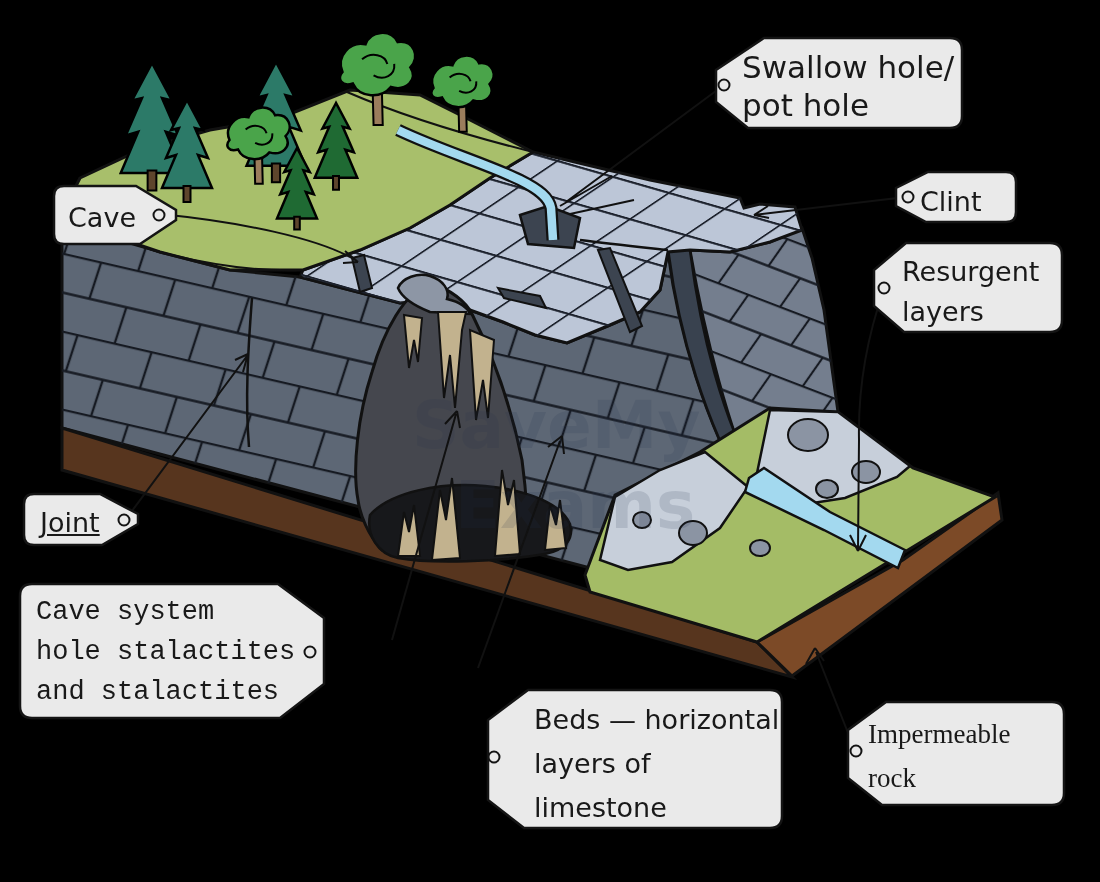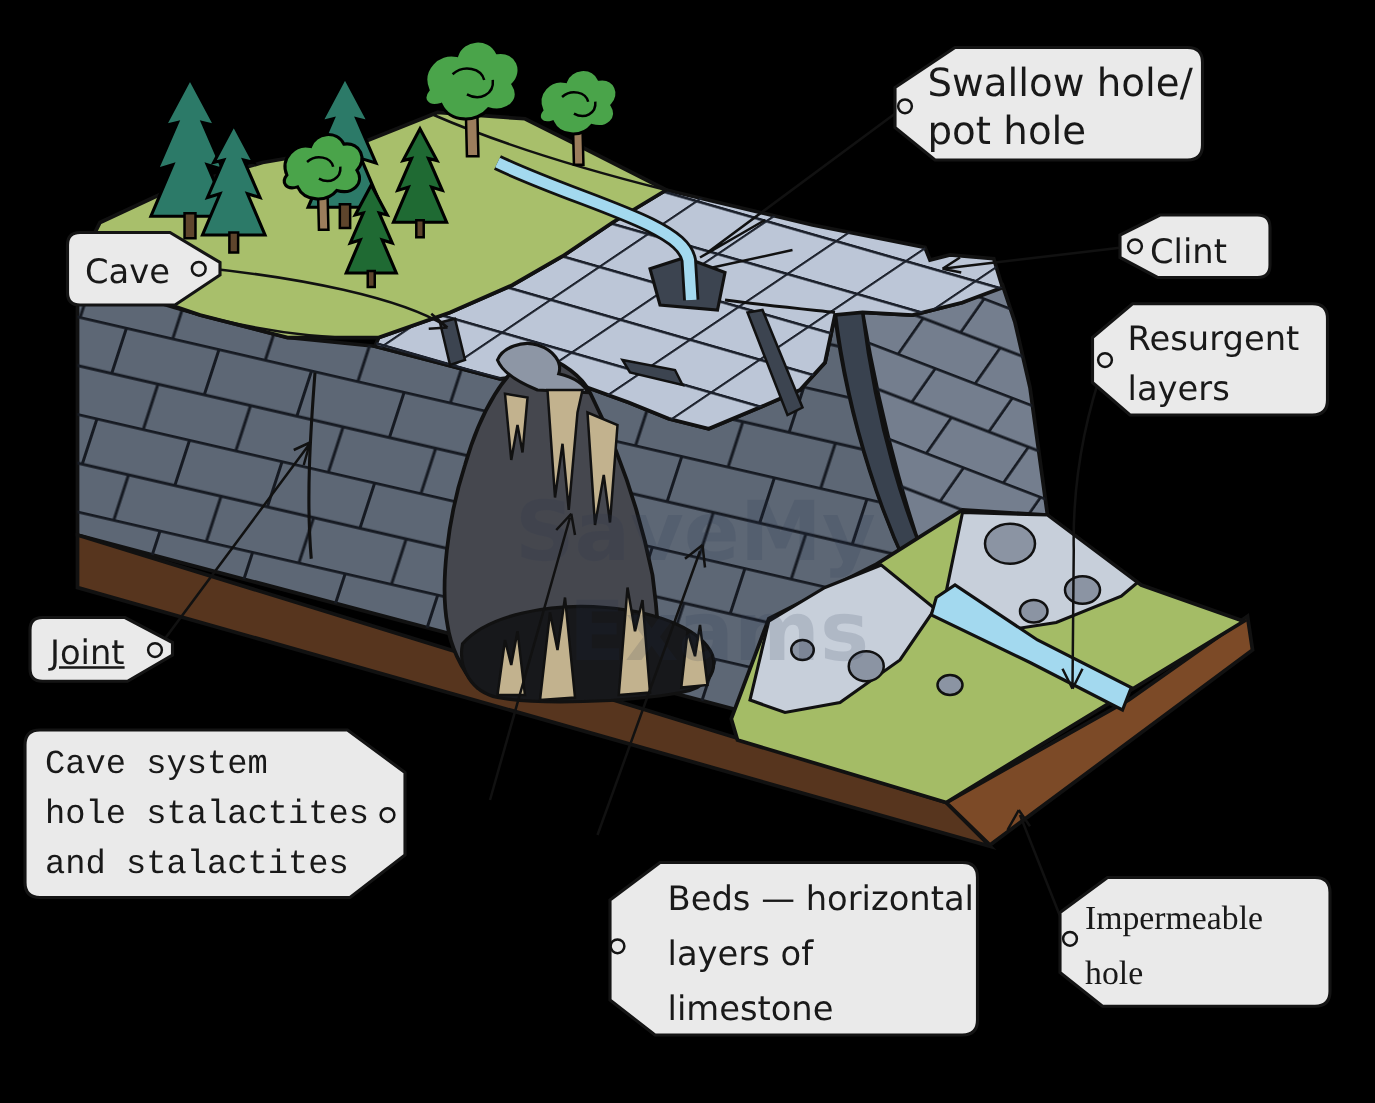--- a/index.html
+++ b/index.html
@@ -184,15 +184,15 @@
   <div>hole stalactites</div>
   <div>and stalactites</div>
 </div>
 <div class="tag-text" style="left:506px;top:698px;line-height:44px;margin-left:28px;">
   <div>Beds — horizontal</div>
   <div>layers of</div>
   <div>limestone</div>
 </div>
 <div class="tag-text" style="left:868px;top:712px;line-height:44px;font-family:Liberation Serif, serif;">
   <div>Impermeable</div>
-  <div>hole</div>
+  <div>rock</div>
 </div>
 </div>
 
 </body></html>

